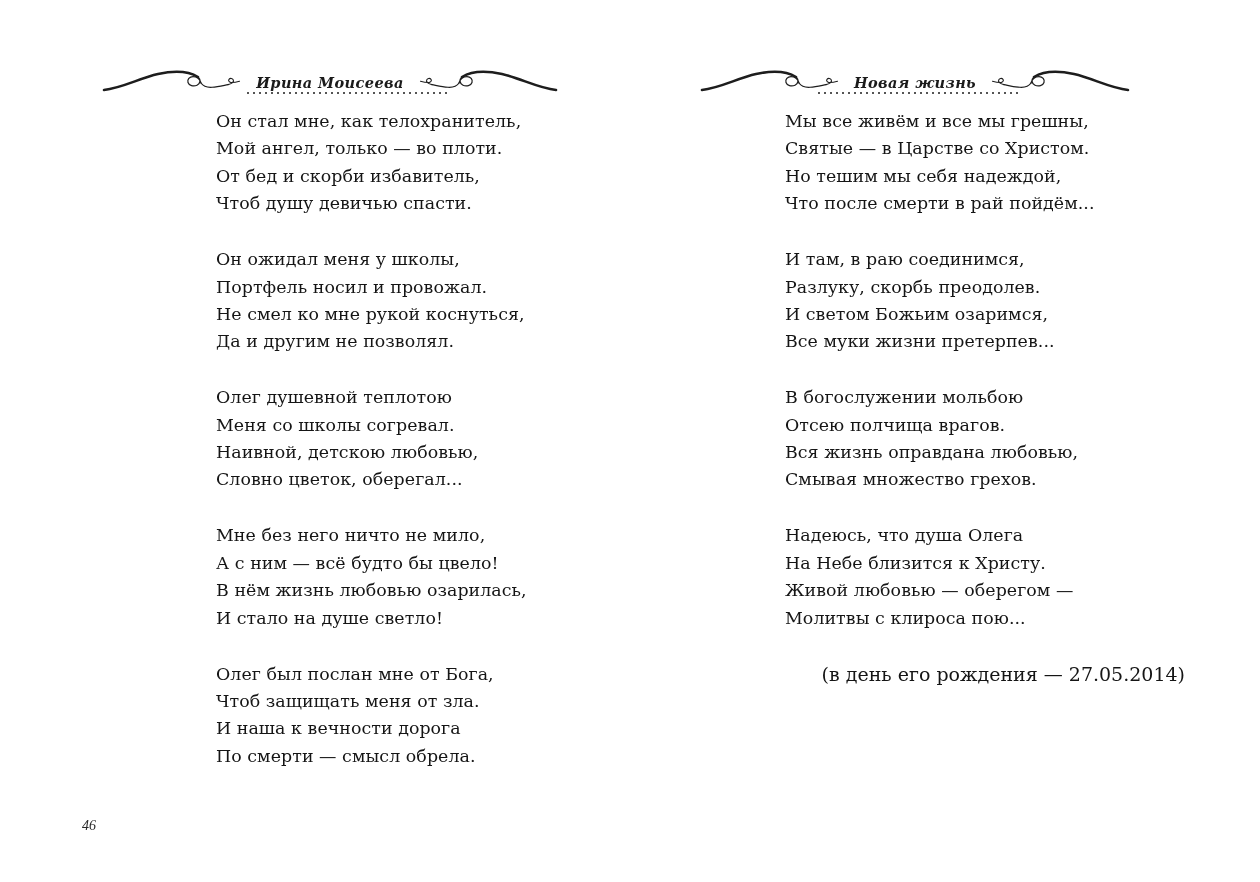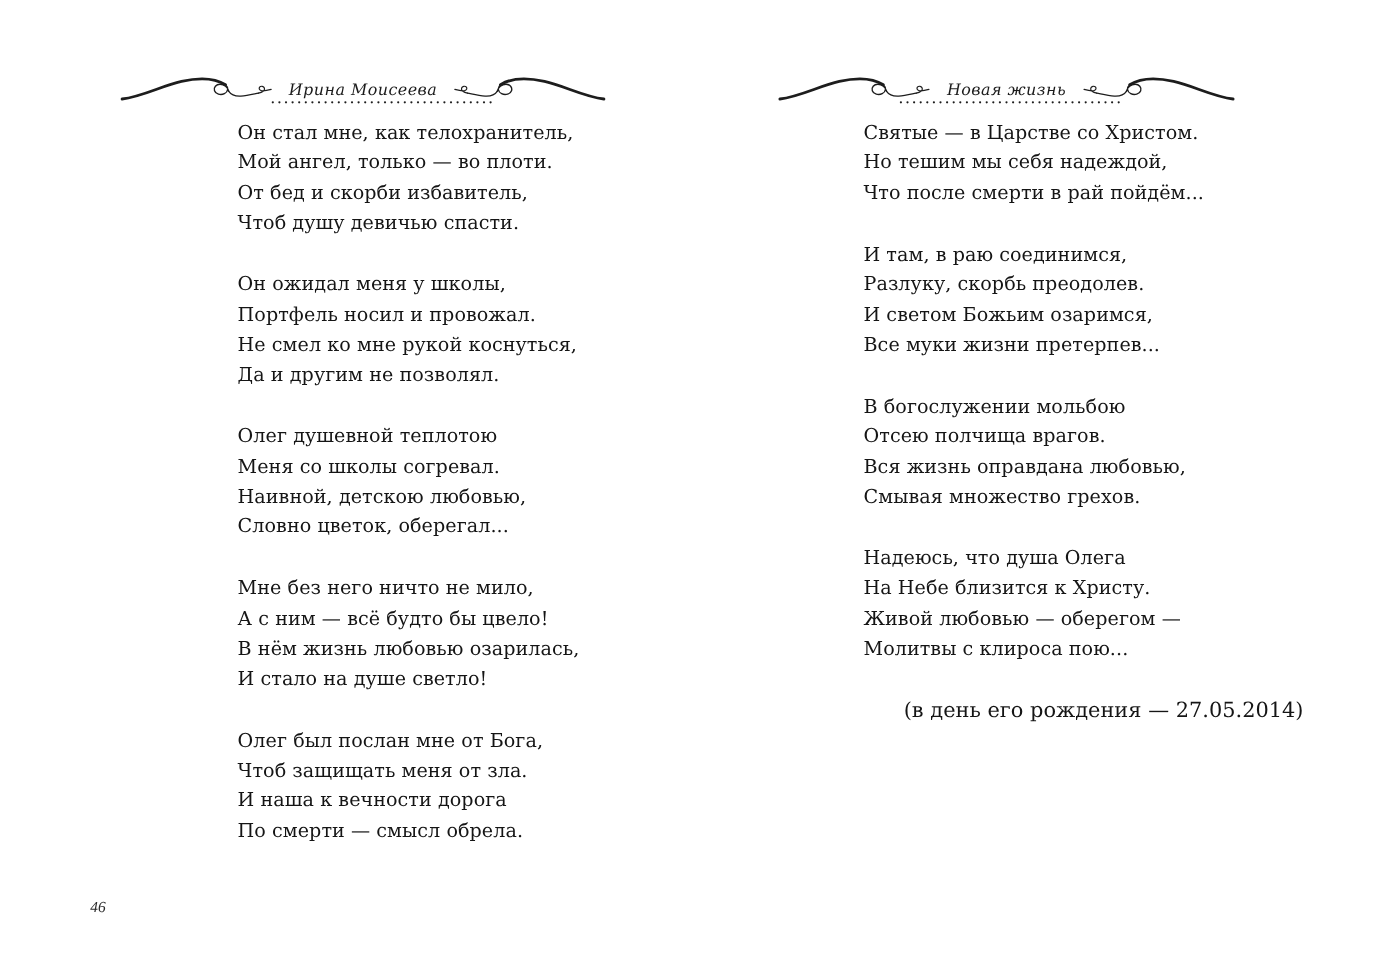--- a/index.html
+++ b/index.html
@@ -31,20 +31,21 @@
   .page-half.right { left: 630px; width: 630px; }
 
   
   .running-head {
     position: absolute;
     top: 62px;
     height: 40px;
     display: flex;
     align-items: center;
     justify-content: center;
+    font-weight: bold;
   }
   .page-half.left  .running-head { left: 100px; width: 460px; }
   .page-half.right .running-head { left: 45px;  width: 480px; }
 
   .flourish {
     flex: 0 0 auto;
     display: block;
     width: 140px;
     height: 32px;
     overflow: visible;
@@ -275,20 +276,21 @@
         <span class="dot" style="left: 168px;"></span>
         <span class="dot" style="left: 174px;"></span>
         <span class="dot" style="left: 180px;"></span>
         <span class="dot" style="left: 186px;"></span>
         <span class="dot" style="left: 192px;"></span>
         <span class="dot" style="left: 198px;"></span>
       </div>
 
     <div class="poem">
         <div class="stanza">
+          <div class="verse-line">Мы все живём и все мы грешны,</div>
           <div class="verse-line">Святые — в Царстве со Христом.</div>
           <div class="verse-line">Но тешим мы себя надеждой,</div>
           <div class="verse-line">Что после смерти в рай пойдём...</div>
         </div>
         <div class="stanza">
           <div class="verse-line">И там, в раю соединимся,</div>
           <div class="verse-line">Разлуку, скорбь преодолев.</div>
           <div class="verse-line">И светом Божьим озаримся,</div>
           <div class="verse-line">Все муки жизни претерпев...</div>
         </div>

